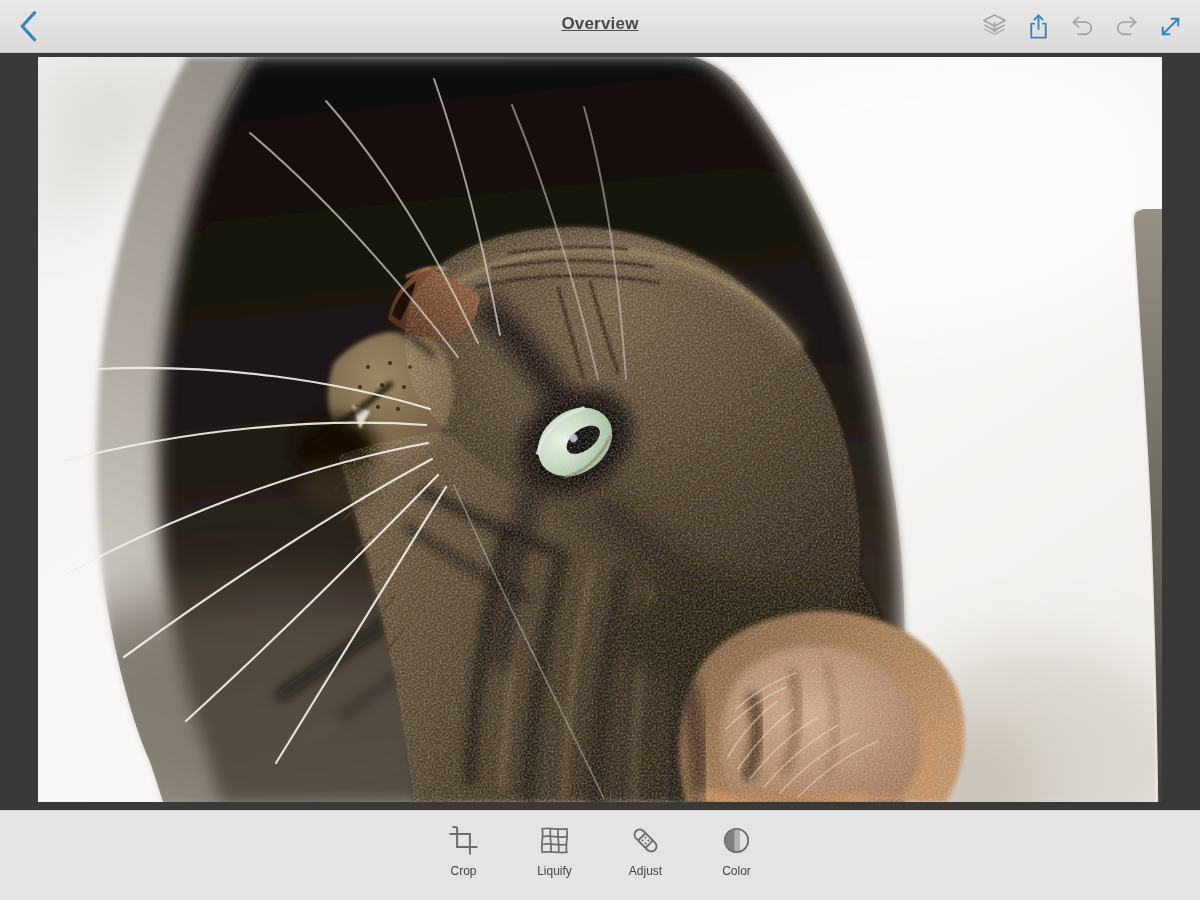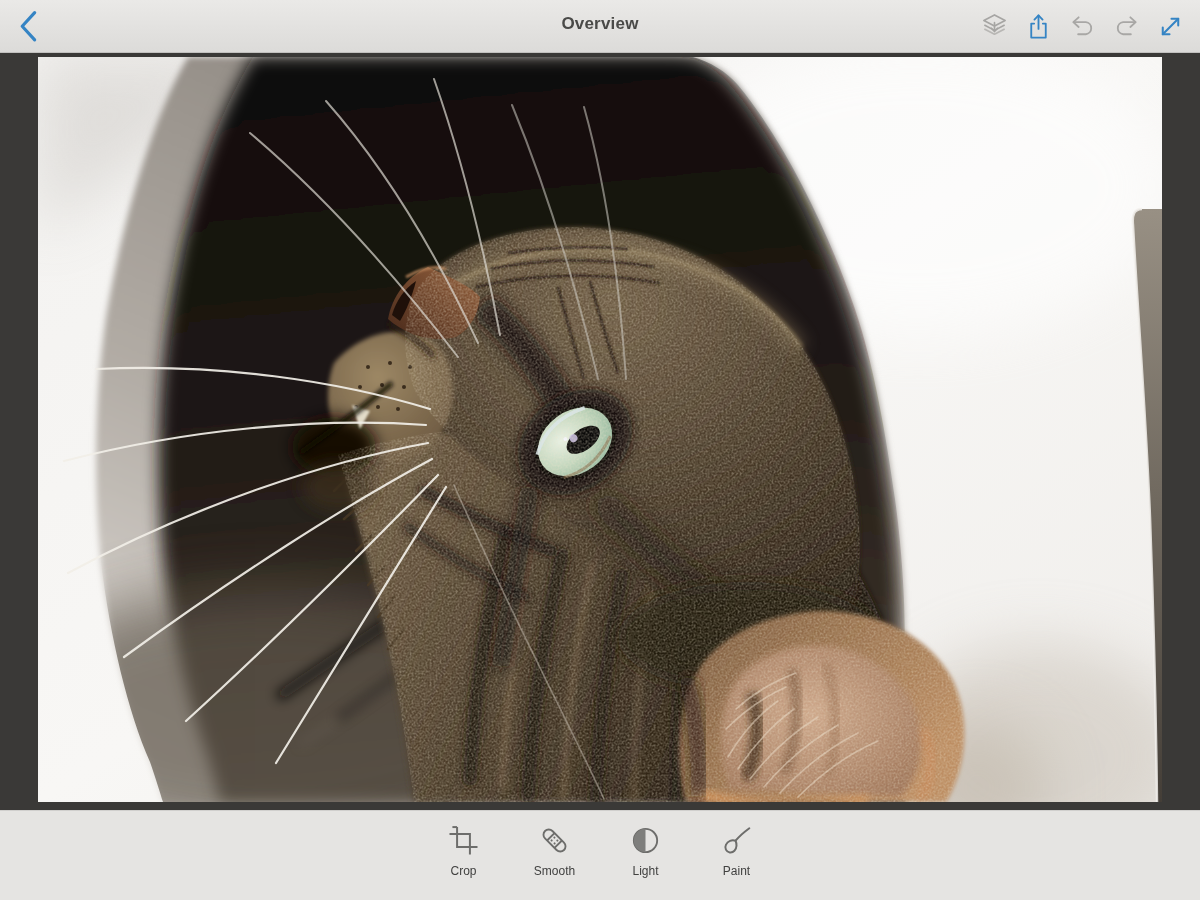--- a/index.html
+++ b/index.html
@@ -14,21 +14,21 @@
     background:linear-gradient(#eae9e7,#dcdbd9);
     border-bottom:1px solid #c2c1bf;z-index:10;
   }
   .back-btn{
     position:absolute;left:12px;top:9px;width:34px;height:34px;
     display:flex;align-items:center;justify-content:center;cursor:pointer;
   }
   .title{
     position:absolute;left:0;right:0;top:0;height:47px;
     display:flex;align-items:center;justify-content:center;
-    font-size:17px;font-weight:bold;color:#4a4a48;letter-spacing:.2px;
+    font-size:17px;font-weight:bold;color:#4a4a48;letter-spacing:.2px;text-decoration:underline;
   }
   .actions{
     position:absolute;right:14px;top:10px;height:32px;
     display:flex;gap:13px;align-items:center;
   }
   .action-btn{width:31px;height:31px;display:flex;align-items:center;justify-content:center;cursor:pointer;}
   .action-btn svg{width:29px;height:29px;}
   
   .canvas-area{position:absolute;top:52px;left:0;width:1200px;height:758px;background:#3a3937;}
   .photo{position:absolute;left:38px;top:5px;width:1124px;height:745px;display:block;}
@@ -343,51 +343,62 @@
   <div class="tool">
     <svg viewBox="0 0 30 30" fill="none" stroke="#6d6d6b" stroke-width="1.7">
       <path d="M5.5 3.5 H9.5"></path>
       <path d="M9.5 3.5 V20.5 H27"></path>
       <path d="M3 9.5 H20.5 V27"></path>
     </svg>
     <span class="lbl">Crop</span>
   </div>
 
 
+  <div class="tool">
+    <svg viewBox="0 0 30 30" fill="none" stroke="#6d6d6b" stroke-width="1.5">
+      <path d="M4.5 5 C11 3.6 19 6.4 25.5 5 C27 11.5 24 18.5 25.5 25 C19 26.4 11 23.6 4.5 25 C3 18.5 6 11.5 4.5 5 Z"></path>
+      <path d="M4.8 11.7 C11 10.2 19 13.2 25.2 11.7"></path>
+      <path d="M4.8 18.3 C11 16.8 19 19.8 25.2 18.3"></path>
+      <path d="M11.7 4.8 C10.2 11 13.2 19 11.7 25.2"></path>
+      <path d="M18.3 4.8 C16.8 11 19.8 19 18.3 25.2"></path>
+    </svg>
+    <span class="lbl">Liquify</span>
+  </div>
 
   <div class="tool">
     <svg viewBox="0 0 30 30" fill="none" stroke="#6d6d6b" stroke-width="1.6">
       <g transform="rotate(45 15 15)">
         <rect x="3.5" y="10.5" width="23" height="9" rx="4.5"></rect>
         <path d="M10.5 10.5 V19.5"></path>
           <path d="M19.5 10.5 V19.5"></path>
         <g fill="#6d6d6b" stroke="none">
           <circle cx="13.2" cy="13.3" r="0.9"></circle>
             <circle cx="16.8" cy="13.3" r="0.9"></circle>
           <circle cx="13.2" cy="16.7" r="0.9"></circle>
             <circle cx="16.8" cy="16.7" r="0.9"></circle>
         </g>
       </g>
     </svg>
-    <span class="lbl">Smooth</span>
-  </div>
+    <span class="lbl">Adjust</span>
+  </div>
+
 
 
   <div class="tool">
     <svg viewBox="0 0 30 30">
+      <defs>
+          <clipPath id="ccirc">
+            <circle cx="15" cy="15" r="9.3"></circle>
+          </clipPath>
+        </defs>
+      <g clip-path="url(#ccirc)">
+        <rect x="4" y="4" width="9.5" height="22" fill="#7e7e7c"></rect>
+        <rect x="13.5" y="4" width="4.5" height="22" fill="#b2b1af"></rect>
+      </g>
       <circle cx="15" cy="15" r="10" fill="none" stroke="#6d6d6b" stroke-width="1.6"></circle>
-      <path d="M15 5 A10 10 0 0 0 15 25 Z" fill="#7e7e7c"></path>
     </svg>
-    <span class="lbl">Light</span>
-  </div>
-
-
-  <div class="tool">
-    <svg viewBox="0 0 30 30" fill="none" stroke="#6d6d6b" stroke-width="1.7" stroke-linecap="round" stroke-linejoin="round">
-      <path d="M26 4.5 C21.5 7.8 17.5 11.2 14.2 15.2"></path>
-      <path d="M14.2 15.2 C11 14 7.5 15.5 6 18.5 C4.5 21.5 6.2 24.8 9.2 25.2 C12.4 25.6 14.8 23 15 19.5 C15.1 18 14.8 16.5 14.2 15.2 Z"></path>
-    </svg>
-    <span class="lbl">Paint</span>
-  </div>
+    <span class="lbl">Color</span>
+  </div>
+
 
 
 
 </footer>
 
 </body></html>

